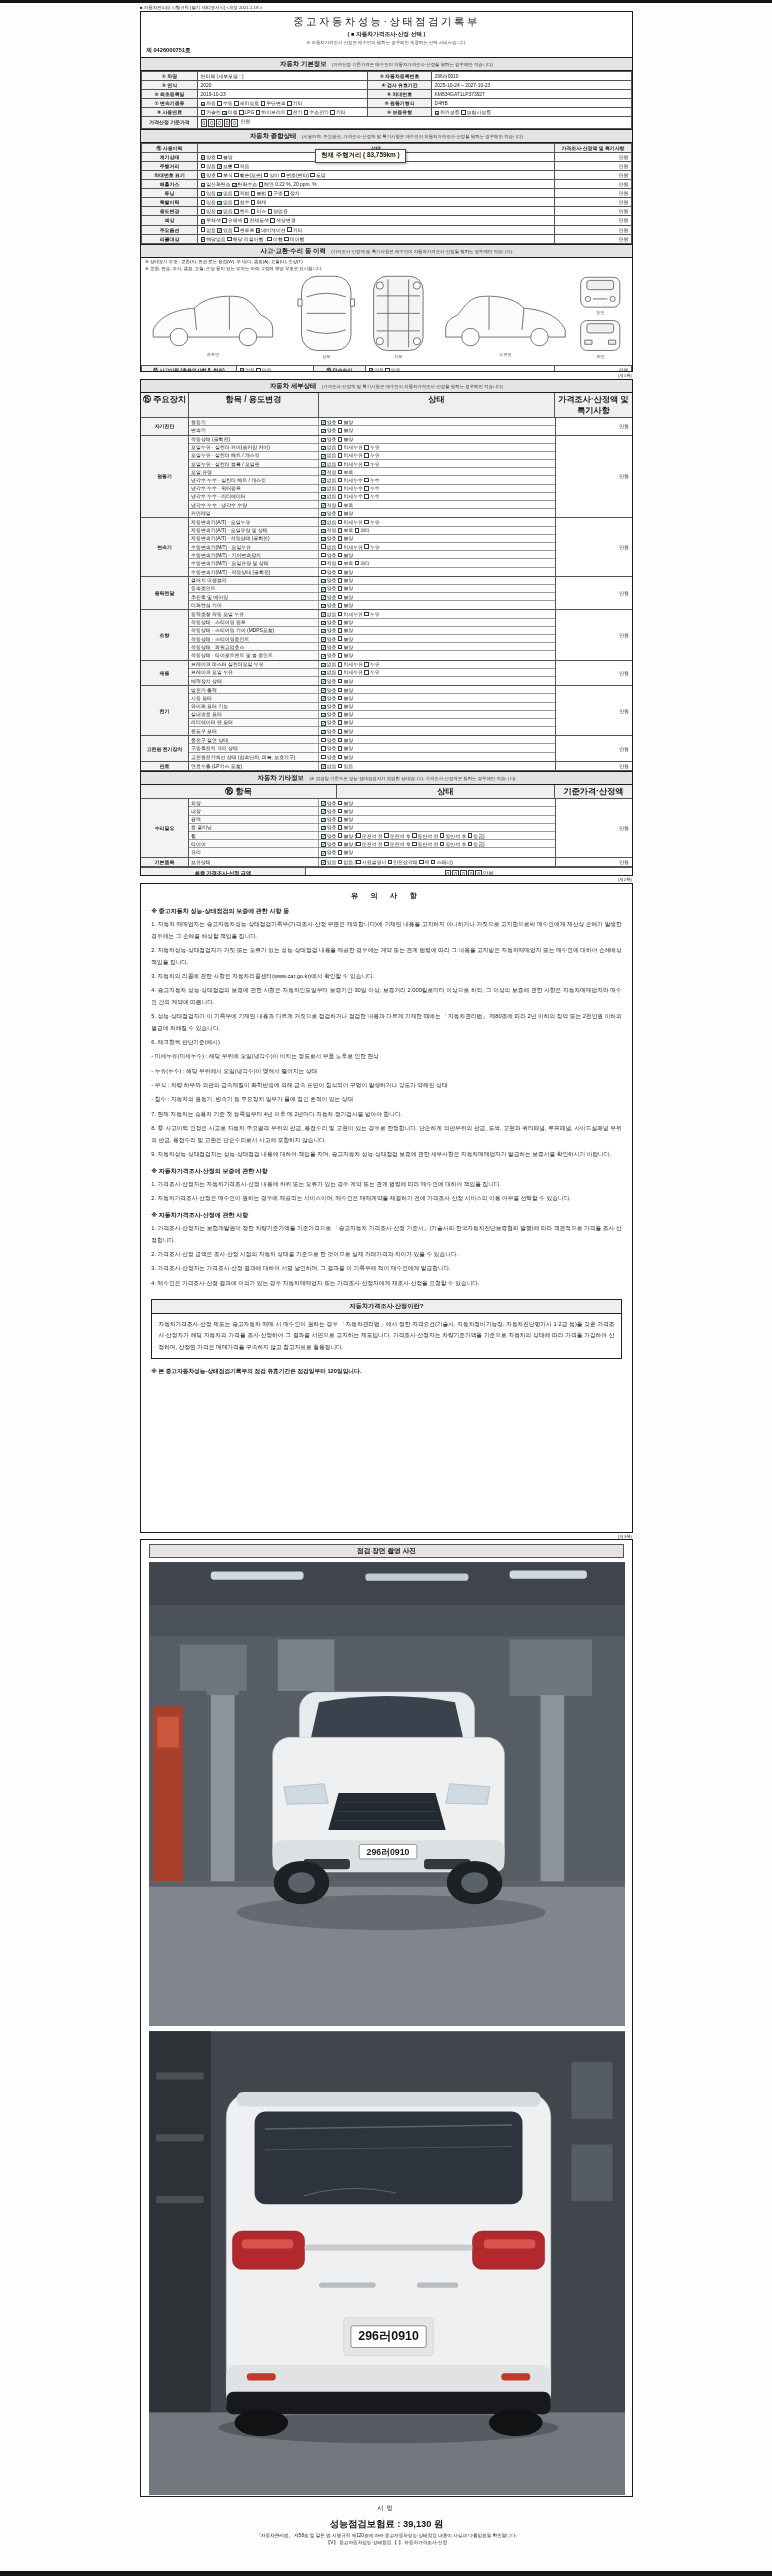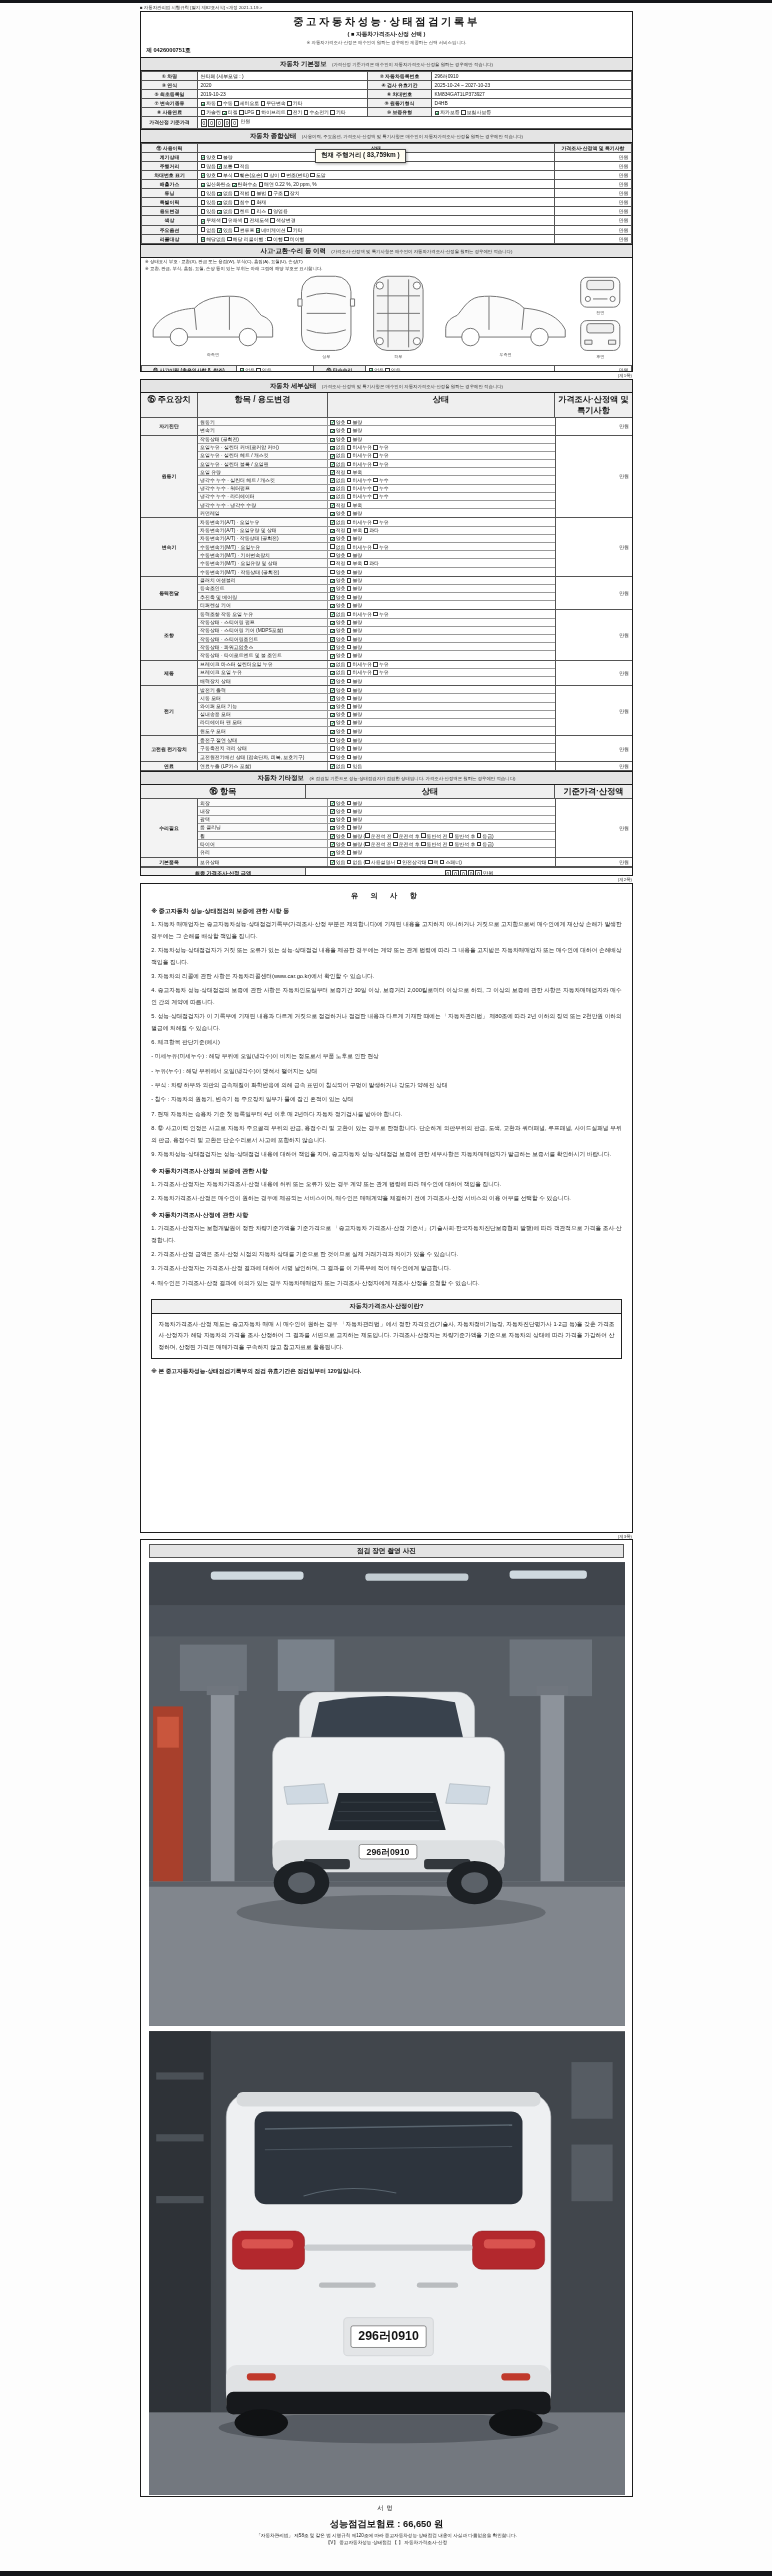--- a/index.html
+++ b/index.html
@@ -11,21 +11,21 @@
   .doc{width:493px;margin:0 auto;padding-top:5.2px}
   .form-ref{font-size:4.4px;color:#333;margin-bottom:1px}
   .box{border:1px solid #1c1c1c;background:#fff;overflow:hidden}
   .box1{height:361px}
   .box2{height:497px}
   .box3{height:650px;padding:7.2px 10.3px}
   .boxphoto{height:958px;padding:4.1px 7.7px}
   .pagemark{font-size:4.4px;color:#444;text-align:right;padding:1px 1px 0.5px;height:6.7px}
   
   .hd{padding:3.1px 5.2px 1px;text-align:center}
-  .hd .title{font-size:10.3px;font-weight:bold;letter-spacing:2.6px}
+  .hd .title{font-size:10.3px;font-weight:normal;letter-spacing:2.6px}
   .hd .subtitle{font-size:5.7px;font-weight:bold;margin-top:1.5px}
   .hd .subnote{font-size:4.4px;color:#444;margin-top:1px}
   .docno{font-size:5.7px;font-weight:bold;text-align:left;padding:1px 5.2px 2.1px}
   
   .sec{background:#e4e4e4;border-top:0.5px solid #1c1c1c;border-bottom:0.5px solid #1c1c1c;text-align:center;padding:1px 2.1px;line-height:1.25}
   .sec .t{font-size:6.4px;font-weight:bold}
   .sec .n{font-size:4.4px;font-weight:normal;color:#333;margin-left:3.1px}
   
   table{width:100%;border-collapse:collapse;font-size:4.9px}
   td{border:0.5px solid #555;padding:1px 2.6px;vertical-align:middle;height:8.8px}
@@ -43,21 +43,21 @@
   .ghead>div:last-child{border-right:none}
   .grp{display:flex;border-bottom:0.5px solid #555;align-items:stretch}
   .grp:last-child{border-bottom:none}
   .g{border-right:0.5px solid #555;background:#f3f3f3;display:flex;align-items:center;justify-content:center;text-align:center;padding:1px;font-weight:bold}
   .rows{flex:1;display:flex;flex-direction:column}
   .r{display:flex;flex:1;border-bottom:0.5px solid #9a9a9a;min-height:8.2px;align-items:center}
   .r:last-child{border-bottom:none}
   .it{border-right:0.5px solid #9a9a9a;padding:0.5px 2.1px;background:#fafafa;align-self:stretch;display:flex;align-items:center}
   .st{flex:1;padding:0.5px 2.1px}
   .gpr{border-left:0.5px solid #555;display:flex;align-items:center;justify-content:flex-end;padding:1px 3.1px;width:77px}
-  .w-dev{width:57px}.w-item{width:130px}
+  .w-dev{width:48px}.w-item{width:130px}
   
   .legend{font-size:4.4px;padding:1.5px 4.1px 0;color:#222}
   .diagram{display:block;margin:1px auto}
   .diagram path,.diagram rect,.diagram circle,.diagram ellipse,.diagram line{vector-effect:non-scaling-stroke}
   .dlabel{font-size:8px;fill:#555}
   
   .comp-wrap{position:relative}
   .callout{position:absolute;top:6.2px;left:174px;background:#fffdf2;border:1px solid #4a4a4a;box-shadow:0.5px 1px 2.6px rgba(0,0,0,.35);padding:1.5px 5.2px;font-size:6.4px;font-weight:bold;z-index:5;white-space:nowrap}
   
   .final-row{display:flex;border-top:0.5px solid #555;border-bottom:0.5px solid #555}
@@ -542,21 +542,21 @@
           </div>
         <div class="gpr">만원</div>
       </div>
       </div>
 
     <div class="sec">
       <span class="t">자동차 기타정보</span>
       <span class="n">(※ 점검일 기준으로 성능·상태점검자가 점검한 상태입니다. 가격조사·산정액은 원하는 경우에만 적습니다)</span>
     </div>
     <div class="ghead" style="border-top:none">
-      <div style="width:165px">⑯ 항목</div>
+      <div style="width:196px">⑯ 항목</div>
       <div style="flex:1">상태</div>
       <div style="width:77px">기준가격·산정액</div>
     </div>
     <div class="gtable">
 
     <div class="grp">
         <div class="g w-dev">수리필요</div>
         <div class="rows">
 
         <div class="r">
@@ -741,21 +741,21 @@
         <rect x="190" y="664" width="56" height="14" rx="6" fill="#c0392b"></rect>
         <rect x="684" y="664" width="56" height="14" rx="6" fill="#c0392b"></rect>
         <ellipse cx="218" cy="760" rx="52" ry="26" fill="#101214"></ellipse>
         <ellipse cx="712" cy="760" rx="52" ry="26" fill="#101214"></ellipse>
       </g>
     </svg>
   </div>
 
   <div class="sign-block">
     <div class="sign-label">서명</div>
-    <div class="premium">성능점검보험료 : 66,650 원</div>
+    <div class="premium">성능점검보험료 : 39,130 원</div>
     <div class="legal">「자동차관리법」 제58조 및 같은 법 시행규칙 제120조에 따라 중고자동차성능·상태점검 내용이 사실과 다름없음을 확인합니다.</div>
     <div class="legal">【V】 중고자동차성능·상태점검      【 】 자동차가격조사·산정</div>
   </div>
 
 </div>
 
 <div class="edgebar bottom"></div>
 
 
 </body></html>

